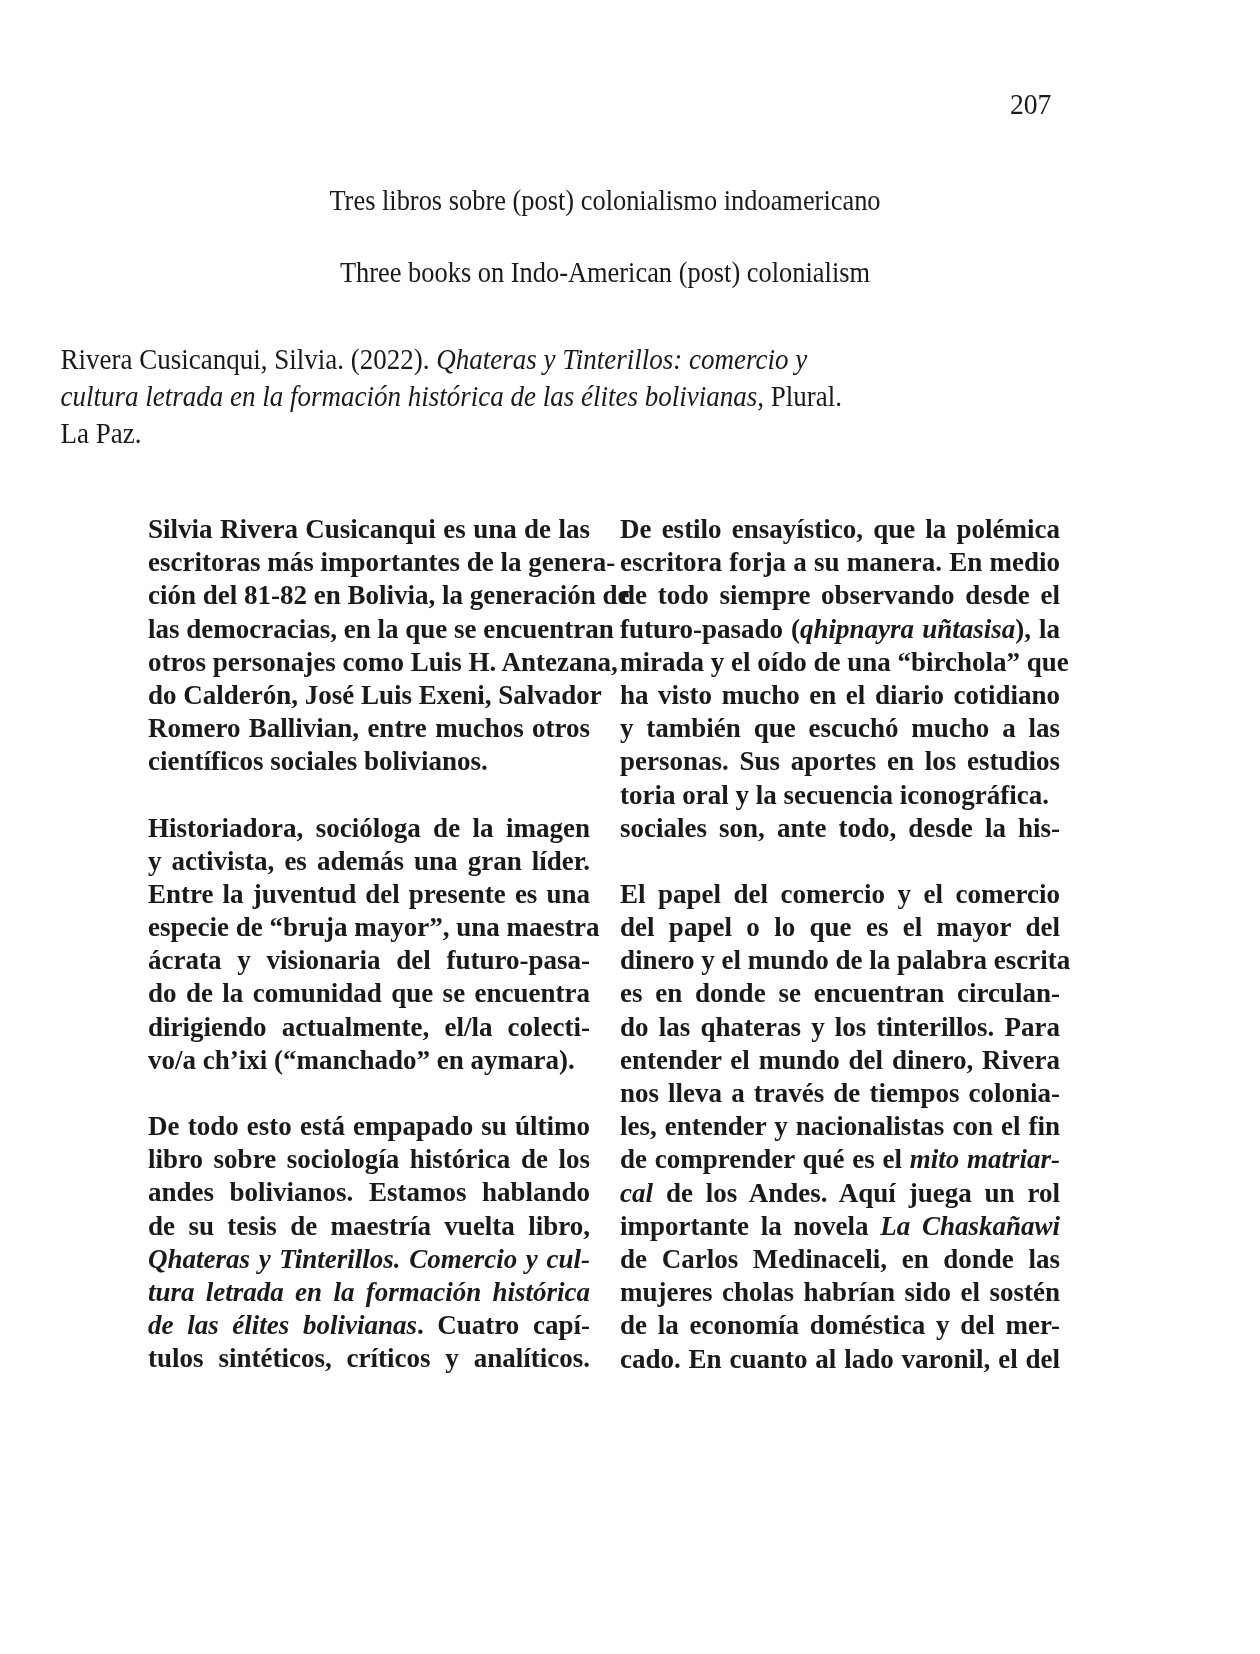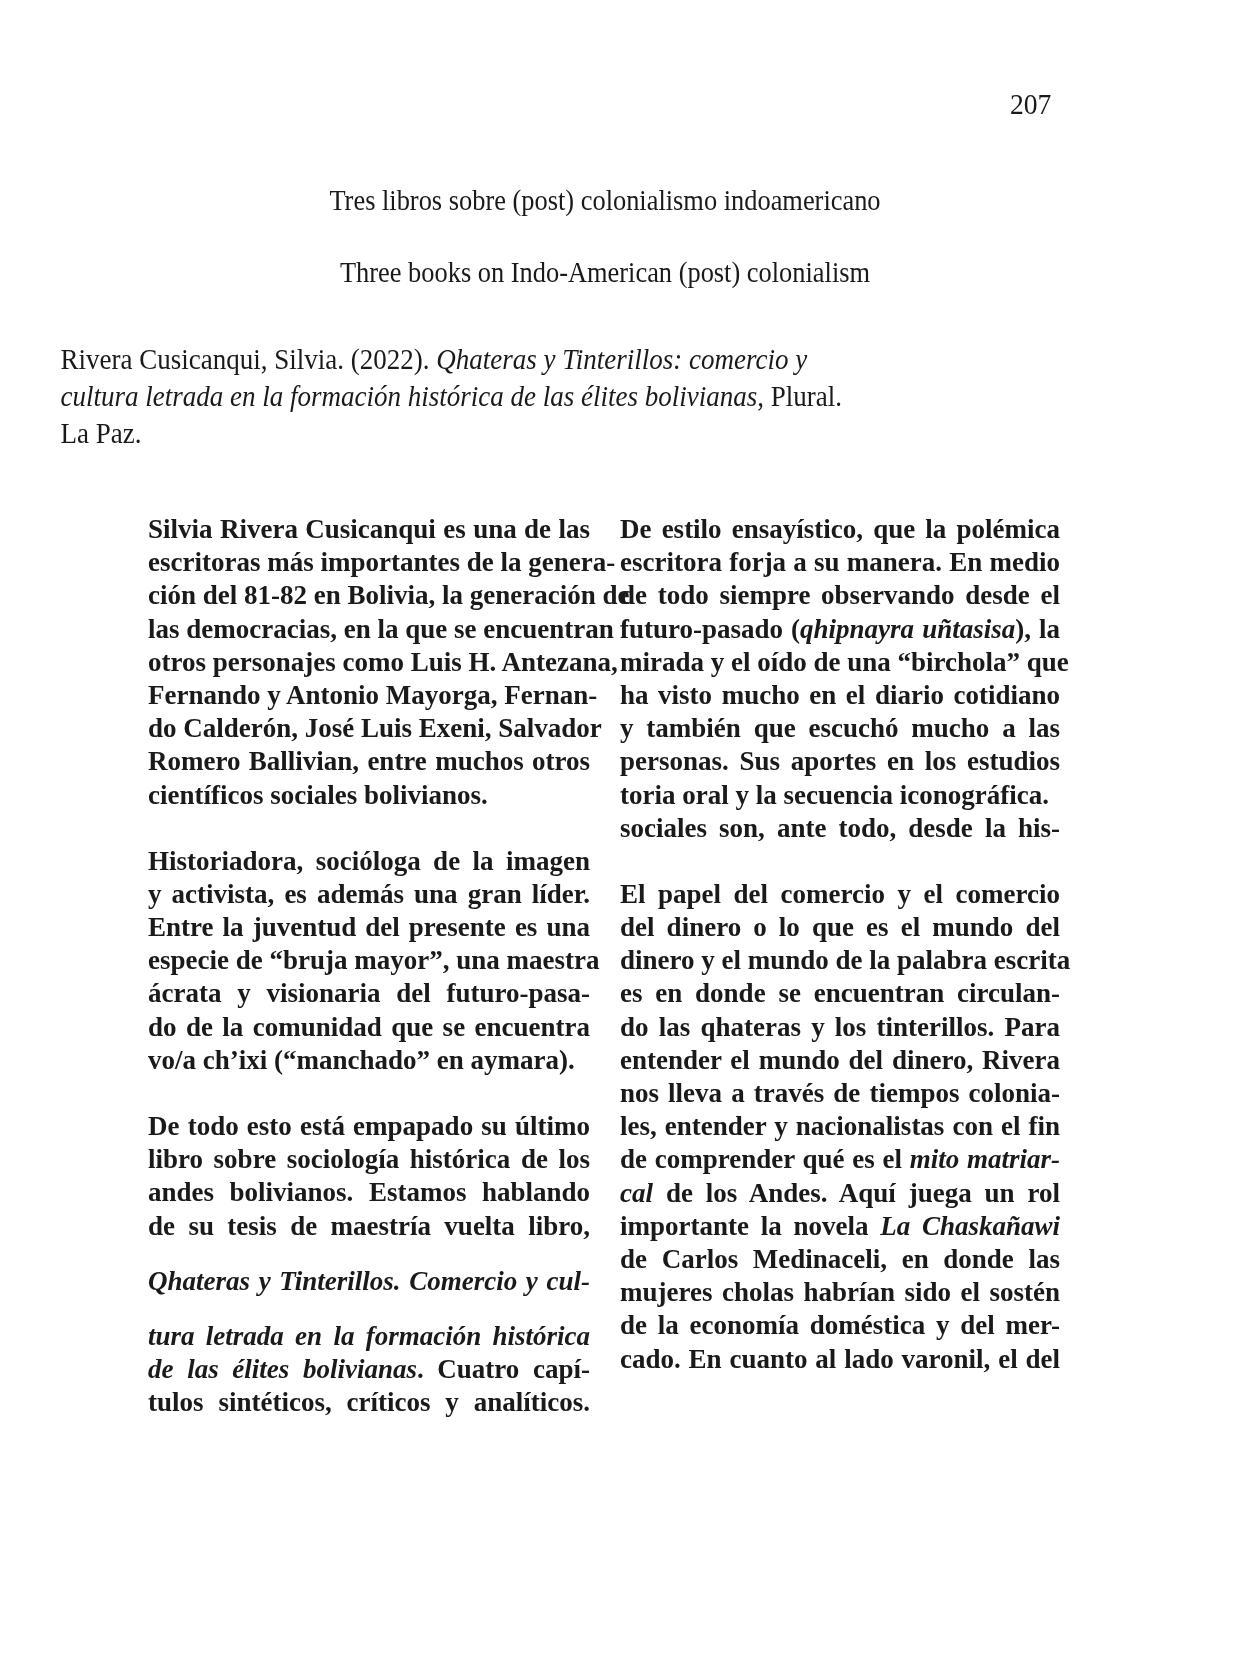--- a/index.html
+++ b/index.html
@@ -77,21 +77,21 @@
     }
     .ln.last {
       text-align-last: left;
     }
     .ln span.inner {
       display: inline-block;
       width: 100%;
       text-align: justify;
       text-align-last: justify;
     }
-    .ital { font-style: italic; margin-top: 22px; }
+    .ital { font-style: italic; }
   </style>
 </head>
 <body>
 
 <div>
 
   <div class="page-number">207</div>
 
   <div class="title title-es">Tres libros sobre (post) colonialismo indoamericano</div>
   <div class="title title-en">Three books on Indo-American (post) colonialism</div>
@@ -103,33 +103,33 @@
   </div>
 
   <div class="column col-left">
 
     <div class="para">
       <span class="ln">Silvia Rivera Cusicanqui es una de las</span>
       <span class="ln">escritoras más importantes de la genera-</span>
       <span class="ln">ción del 81-82 en Bolivia, la generación de</span>
       <span class="ln">las democracias, en la que se encuentran</span>
       <span class="ln">otros personajes como Luis H. Antezana,</span>
-      <span class="ln">Fernando y Antonio Mayorga, Fernan-</span>
       <span class="ln">do Calderón, José Luis Exeni, Salvador</span>
       <span class="ln">Romero Ballivian, entre muchos otros</span>
       <span class="ln last">científicos sociales bolivianos.</span>
     </div>
 
     <div class="para">
       <span class="ln">Historiadora, socióloga de la imagen</span>
       <span class="ln">y activista, es además una gran líder.</span>
       <span class="ln">Entre la juventud del presente es una</span>
       <span class="ln">especie de “bruja mayor”, una maestra</span>
       <span class="ln">ácrata y visionaria del futuro-pasa-</span>
       <span class="ln">do de la comunidad que se encuentra</span>
+      <span class="ln">dirigiendo actualmente, el/la colecti-</span>
       <span class="ln last">vo/a ch’ixi (“manchado” en aymara).</span>
     </div>
 
     <div class="para">
       <span class="ln">De todo esto está empapado su último</span>
       <span class="ln">libro sobre sociología histórica de los</span>
       <span class="ln">andes bolivianos. Estamos hablando</span>
       <span class="ln">de su tesis de maestría vuelta libro,</span>
       <span class="ln ital">Qhateras y Tinterillos. Comercio y cul-</span>
       <span class="ln ital">tura letrada en la formación histórica</span>
@@ -148,21 +148,21 @@
       <span class="ln">mirada y el oído de una “birchola” que</span>
       <span class="ln">ha visto mucho en el diario cotidiano</span>
       <span class="ln">y también que escuchó mucho a las</span>
       <span class="ln">personas. Sus aportes en los estudios</span>
       <span class="ln last">toria oral y la secuencia iconográfica.</span>
       <span class="ln">sociales son, ante todo, desde la his-</span>
     </div>
 
     <div class="para">
       <span class="ln">El papel del comercio y el comercio</span>
-      <span class="ln">del dinero o lo que es el mundo del</span>
+      <span class="ln">del papel o lo que es el mayor del</span>
       <span class="ln">dinero y el mundo de la palabra escrita</span>
       <span class="ln">es en donde se encuentran circulan-</span>
       <span class="ln">do las qhateras y los tinterillos. Para</span>
       <span class="ln">entender el mundo del dinero, Rivera</span>
       <span class="ln">nos lleva a través de tiempos colonia-</span>
       <span class="ln">les, entender y nacionalistas con el fin</span>
       <span class="ln"><span class="inner"><span>de comprender qué es el </span><i>mito matriar-</i></span></span>
       <span class="ln"><span class="inner"><i>cal</i><span> de los Andes. Aquí juega un rol</span></span></span>
       <span class="ln"><span class="inner"><span>importante la novela </span><i>La Chaskañawi</i></span></span>
       <span class="ln">de Carlos Medinaceli, en donde las</span>

